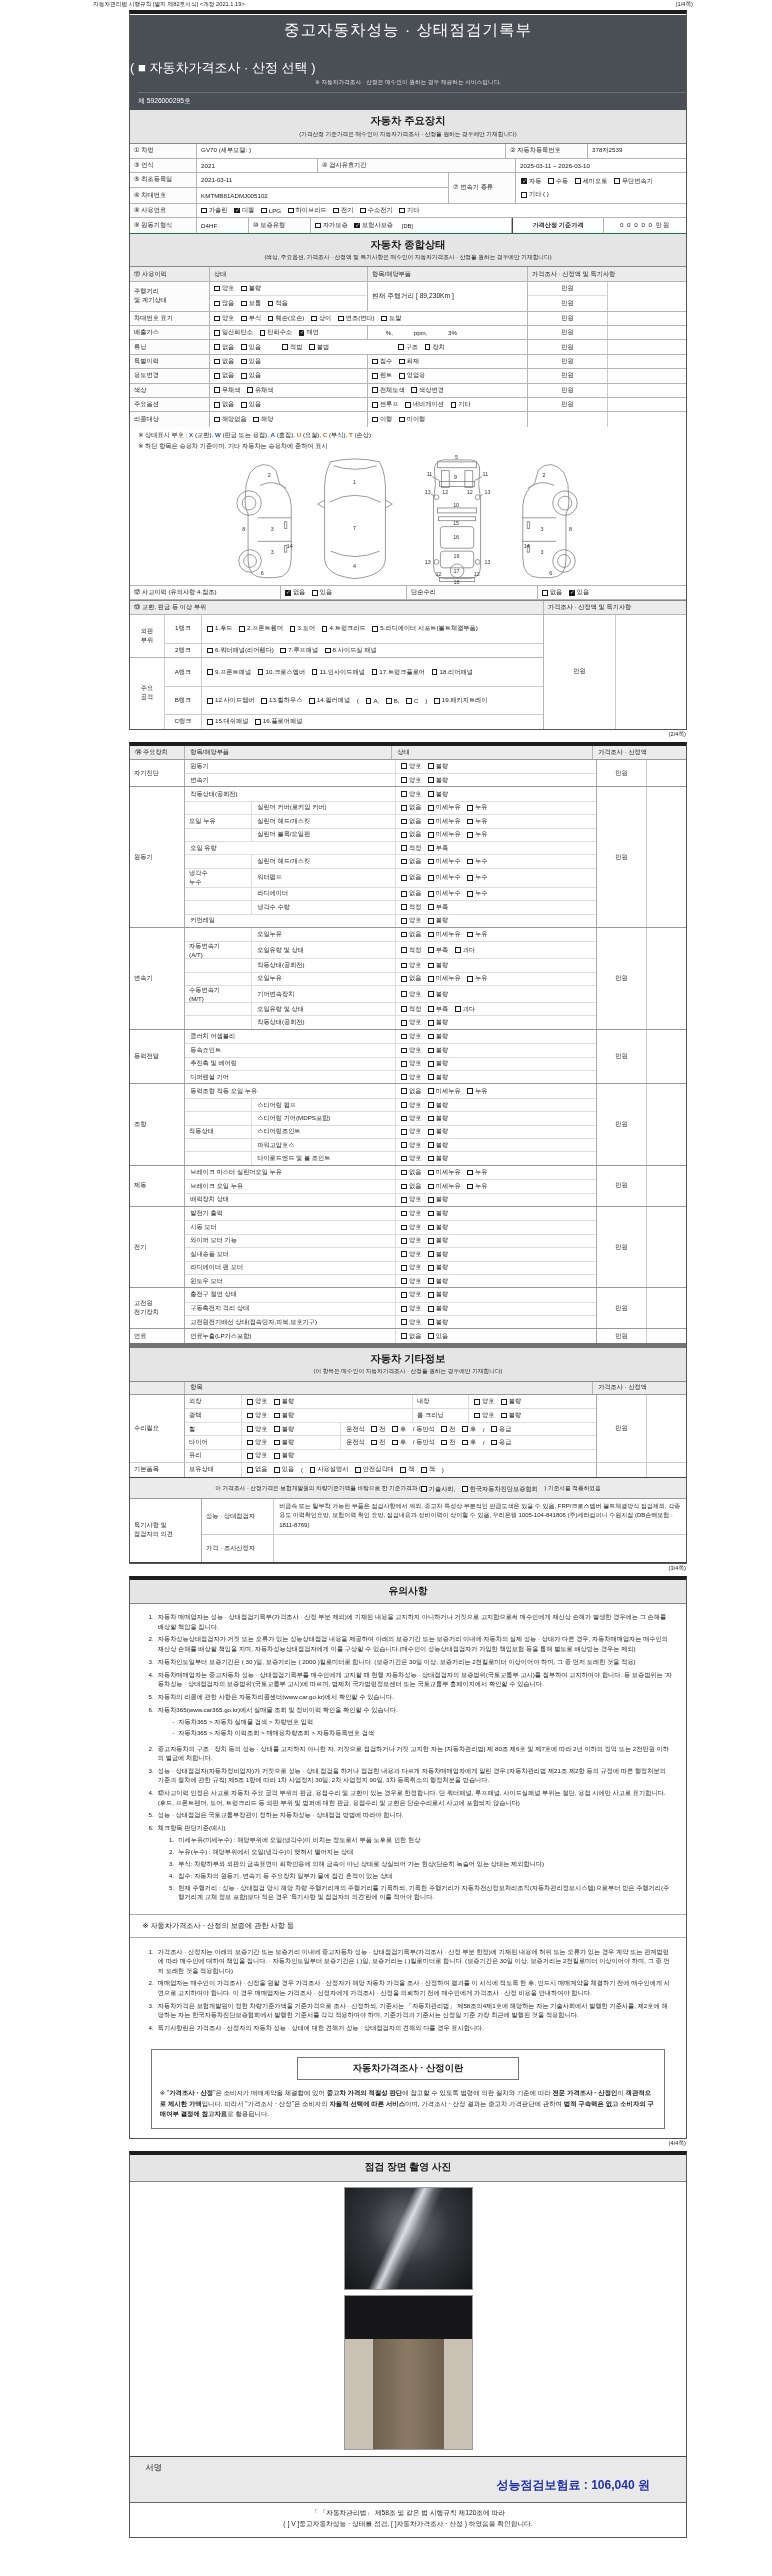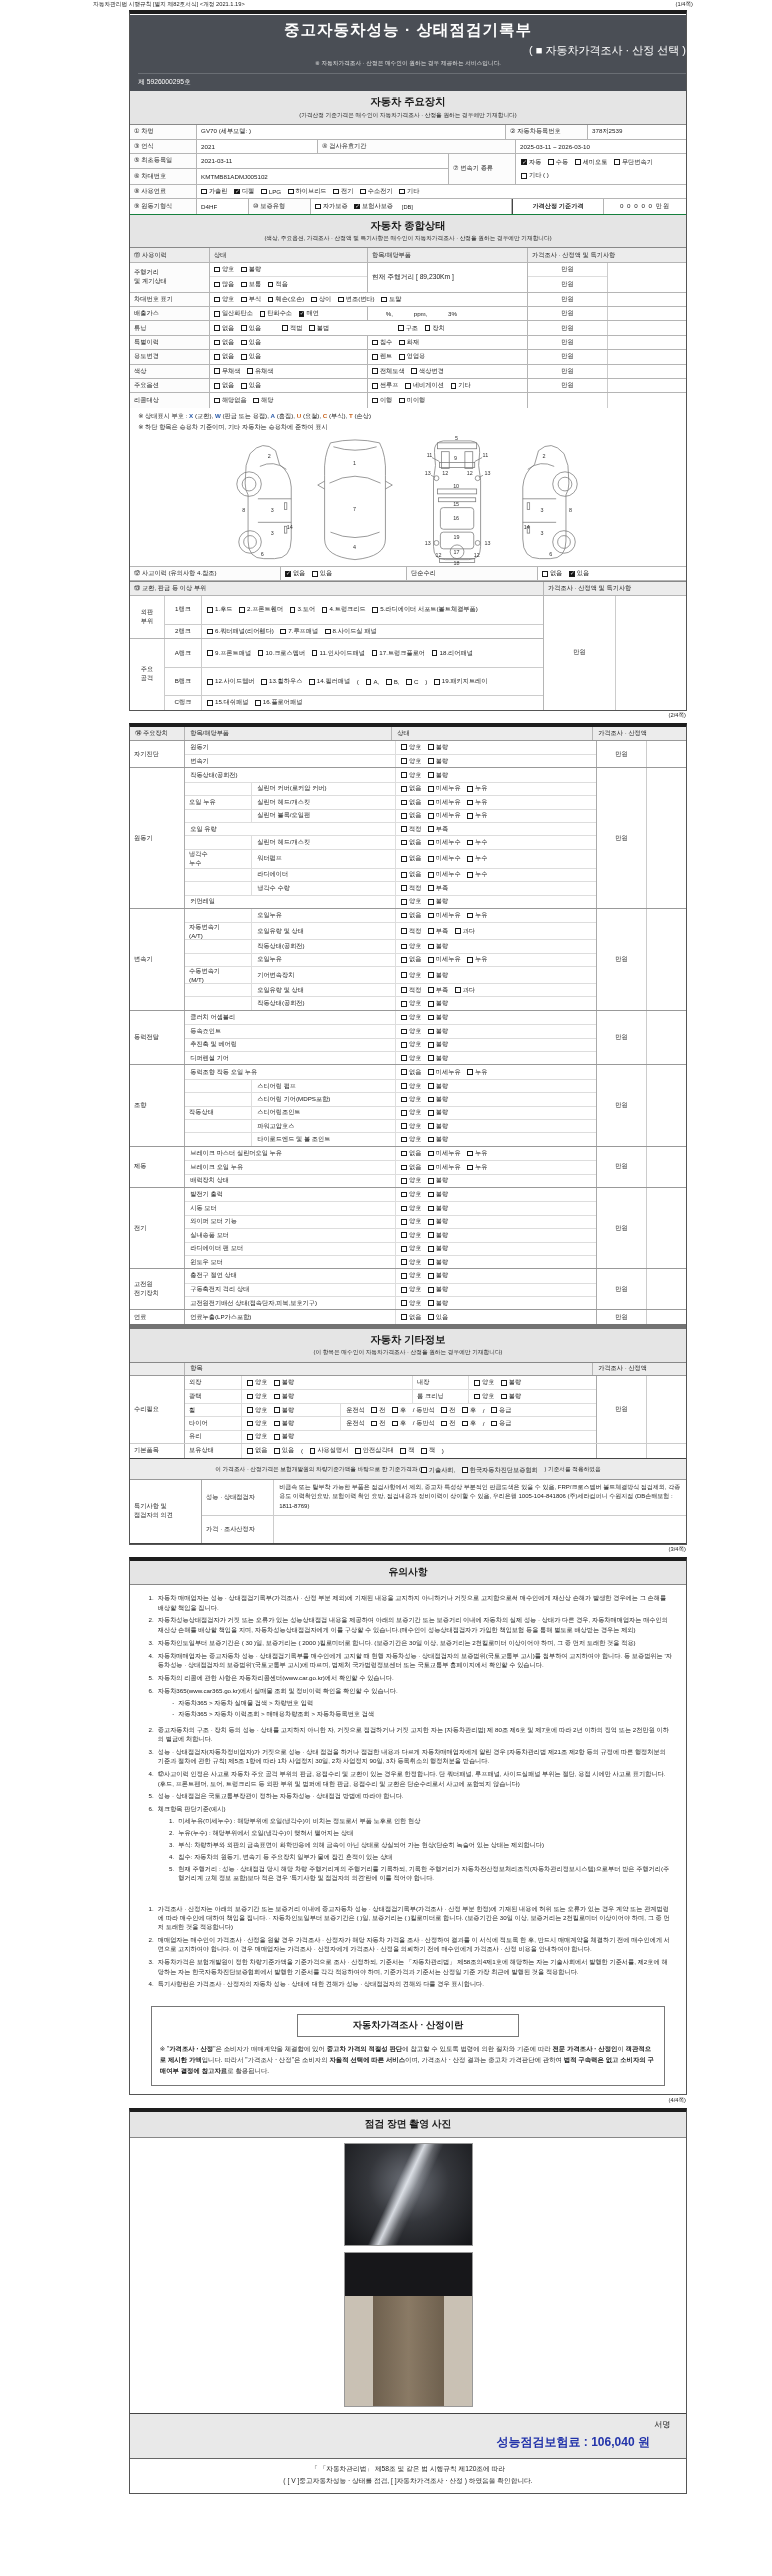--- a/index.html
+++ b/index.html
@@ -5,22 +5,22 @@
 *{margin:0;padding:0;box-sizing:border-box}
 html,body{width:773px;height:2576px;overflow:hidden;background:#fff;
  font-family:"Liberation Sans","DejaVu Sans",sans-serif;color:#1a1a1a}
 .topline{position:absolute;top:1px;left:93px;width:600px;display:flex;
  justify-content:space-between;font-size:5.7px;color:#222}
 .canvas{position:absolute;left:129px;top:10.3px;width:558px}
 .page{border:1px solid #555;border-top:4.1px solid #1d1d1d;background:#fff}
 .plabel{text-align:right;font-size:5.7px;padding:1.5px 1px 3.1px;color:#222}
 
 .dhdr{background:#4a4e55;color:#fff;padding:5.2px 0 4.1px;border-top:1.5px solid #fff}
-.dhdr .t1{text-align:center;font-size:15.5px;font-weight:bold;letter-spacing:1px}
-.dhdr .t2{text-align:right;font-size:11px;margin-top:2px}
+.dhdr .t1{text-align:center;font-size:15.5px;font-weight:normal;letter-spacing:1px}
+.dhdr .t2{text-align:left;font-size:13px;margin-top:18px}
 .dhdr .t3{text-align:center;font-size:5.7px;color:#e2e2e2;margin-top:1.5px}
 .dhdr .t4{font-size:6.7px;margin:5.2px 0 0 8.2px;border-top:0.5px solid #6a6e74;padding-top:4.1px}
 
 .sect{background:#e5e5e5;border-bottom:0.5px solid #888;padding:4.1px 0 4.6px}
 .sect .s1{text-align:center;font-size:10.3px;font-weight:bold}
 .sect .s2{text-align:center;font-size:5.7px;margin-top:2.1px;color:#222}
 
 .tr{display:flex;align-items:stretch;border-bottom:0.5px solid #b5b5b5;min-height:14.4px}
 .tr:last-child{border-bottom:none}
 .c{display:flex;align-items:center;padding:1px 4.1px;font-size:6.2px;border-right:0.5px solid #b5b5b5}
@@ -76,21 +76,21 @@
 .ptitle{background:#e5e5e5;border-bottom:0.5px solid #888;text-align:center;font-size:9.8px;
  font-weight:bold;padding:6.2px 0}
 .photo{width:129px;margin:5.2px auto 0;border:0.5px solid #999}
 .photo1{height:103px;background:
  linear-gradient(115deg,transparent 40%,rgba(232,236,242,.9) 46%,rgba(232,236,242,.25) 52%,transparent 57%),
  radial-gradient(ellipse at 50% 38%,#70747c 0%,#34363b 45%,#141518 100%)}
 .photo2{height:155px;background:
  linear-gradient(180deg,#17171a 0%,#17171a 28%,rgba(0,0,0,0) 28%),
  linear-gradient(90deg,#c9c1b4 0%,#c9c1b4 22%,#6e604e 22%,#8a7a65 50%,#6e604e 78%,#c9c1b4 78%,#c9c1b4 100%)}
 .signbar{background:#e9e9e9;border-top:1px solid #444;margin-top:6.2px;padding:5.2px 15.5px 7.2px}
-.signbar .sg{text-align:right;font-size:8.2px}
+.signbar .sg{text-align:left;font-size:8.2px}
 .signbar .fee{text-align:right;font-size:12px;font-weight:bold;color:#2233aa;margin-top:4.1px;padding-right:20.6px}
 .footer{border-top:0.5px solid #666;padding:4.1px 0 7.2px;font-size:6.7px;text-align:center;line-height:1.7}
 
 .finrow{background:#ececec;border-top:1px solid #444;border-bottom:0.5px solid #999;padding:3.6px 0 4.1px}
 .fin1{display:flex;justify-content:center;align-items:center;gap:9.3px}
 .fin1 .fl{font-size:8.8px;font-weight:bold}
 .fin1 .fb{border:0.5px solid #888;background:#f7f7f7;font-size:7.7px;padding:1.5px 7.2px;letter-spacing:1px}
 .fin2{display:flex;justify-content:center;align-items:center;font-size:5.7px;margin-top:3.1px}
 .remarks{display:flex;border-bottom:1px solid #444}
 .rcat{width:72px;border-right:0.5px solid #aaa;display:flex;align-items:center;padding-left:4.1px;
@@ -1764,20 +1764,21 @@
                 <span class="nn">4.</span>
                 <span class="nt">침수: 자동차의 원동기, 변속기 등 주요장치 일부가 물에 잠긴 흔적이 있는 상태</span>
               </div>
               <div class="ni sub">
                 <span class="nn">5.</span>
                 <span class="nt">현재 주행거리 : 성능 · 상태점검 당시 해당 차량 주행거리계의 주행거리를 기록하되, 기록한 주행거리가 자동차전산정보처리조직(자동차관리정보시스템)으로부터 받은 주행거리(주행거리계 교체 정보 포함)보다 적은 경우 '특기사항 및 점검자의 의견'란에 이를 적어야 합니다.</span>
               </div>
             </div></div>
         </div>
       </div>
+    <div class="nsect" style="border-top:0.5px solid #aaa">※ 자동차가격조사 · 산정의 보증에 관한 사항 등</div>
     <div class="nlist">
         <div class="ni">
           <span class="nn">1.</span>
           <div class="nt"><span>가격조사 · 산정자는 아래의 보증기간 또는 보증거리 이내에 중고자동차 성능 · 상태점검기록부(가격조사 · 산정 부분 한정)에 기재된 내용에 허위 또는 오류가 있는 경우 계약 또는 관계법령에 따라 매수인에 대하여 책임을 집니다. · 자동차인도일부터 보증기간은 (      )일, 보증거리는 (      )킬로미터로 합니다. (보증기간은 30일 이상, 보증거리는 2천킬로미터 이상이어야 하며, 그 중 먼저 도래한 것을 적용합니다)</span><div class="nsubs"></div></div>
         </div>
         <div class="ni">
           <span class="nn">2.</span>
           <div class="nt"><span>매매업자는 매수인이 가격조사 · 산정을 원할 경우 가격조사 · 산정자가 해당 자동차 가격을 조사 · 산정하여 결과를 이 서식에 적도록 한 후, 반드시 매매계약을 체결하기 전에 매수인에게 서면으로 고지하여야 합니다. 이 경우 매매업자는 가격조사 · 산정자에게 가격조사 · 산정을 의뢰하기 전에 매수인에게 가격조사 · 산정 비용을 안내하여야 합니다.</span><div class="nsubs"></div></div>
         </div>
         <div class="ni">

